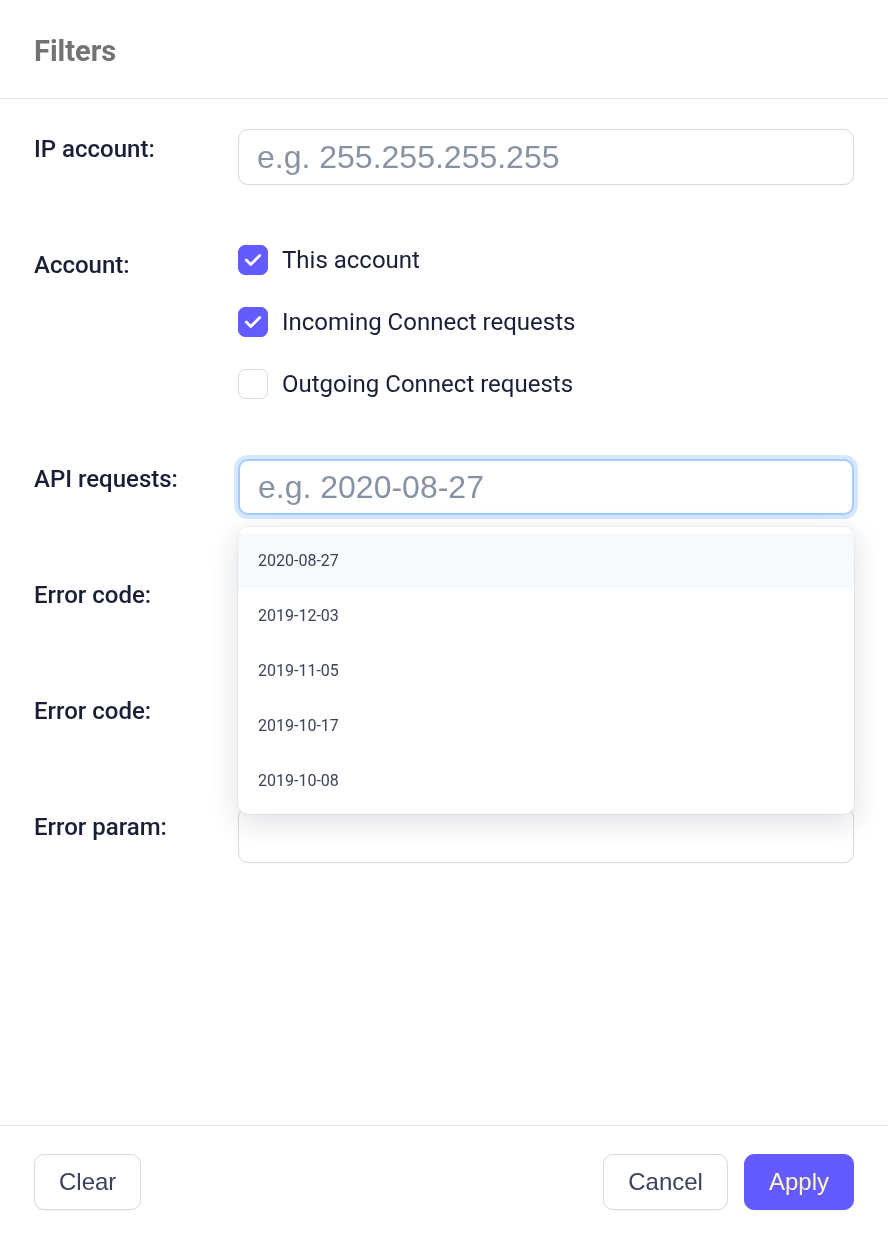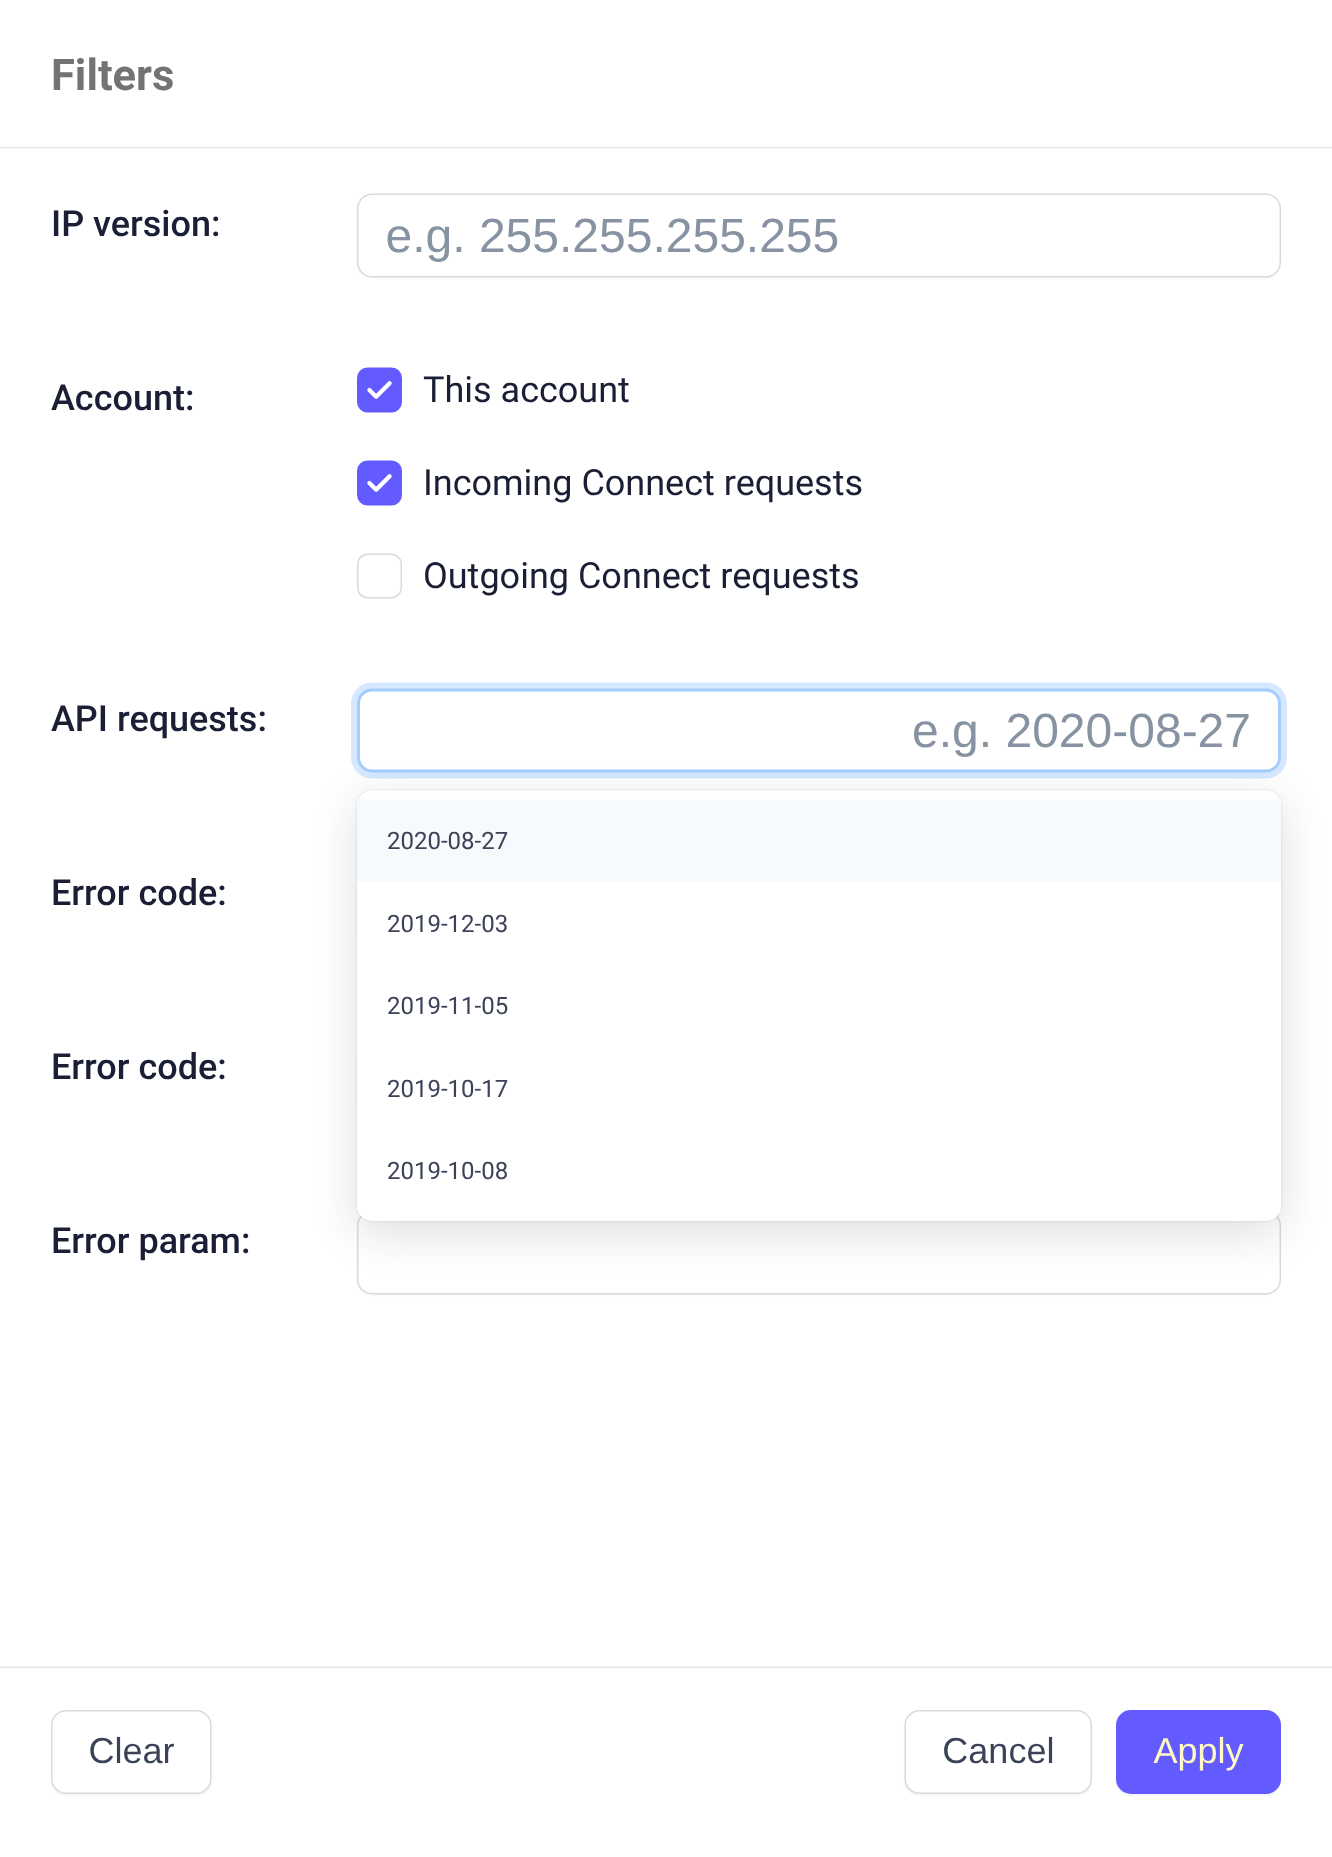--- a/index.html
+++ b/index.html
@@ -54,21 +54,20 @@
       background: #fff;
       box-shadow: 0 1px 1px rgba(0,0,0,0.03);
     }
     .text-input::placeholder {
       color: #8792a2;
     }
     .text-input.focused {
       border: 2px solid #a4cdfe;
       box-shadow: 0 0 0 4px rgba(164, 205, 254, 0.45);
       outline: none;
-      text-align: right;
     }
     .checkbox-row {
       display: flex;
       align-items: center;
       margin-bottom: 32px;
     }
     .checkbox-row:last-child {
       margin-bottom: 0;
     }
     .checkbox {
@@ -119,21 +118,21 @@
       font-size: 16px;
       color: #3c4257;
       cursor: pointer;
       font-variant-numeric: tabular-nums;
     }
     .dropdown-item.highlighted {
       background: #f7fafc;
     }
     .footer {
       position: absolute;
-      bottom: 14px;
+      bottom: 0;
       left: 0;
       right: 0;
       border-top: 1px solid #e3e8ee;
       padding: 28px 34px;
       display: flex;
       align-items: center;
       justify-content: space-between;
       background: #fff;
     }
     .btn {
@@ -161,21 +160,21 @@
 </head>
 <body>
 
 <div class="header">
   <h1>Filters</h1>
 </div>
 
 <div class="form-body">
 
   <div class="field-row">
-    <div class="field-label">IP version:</div>
+    <div class="field-label">IP account:</div>
     <div class="field-control">
       <input type="text" class="text-input" placeholder="e.g. 255.255.255.255" style="">
     </div>
   </div>
 
 
   <div class="field-row">
     <div class="field-label">Account:</div>
     <div class="field-control">
       <div class="checkbox-row">

